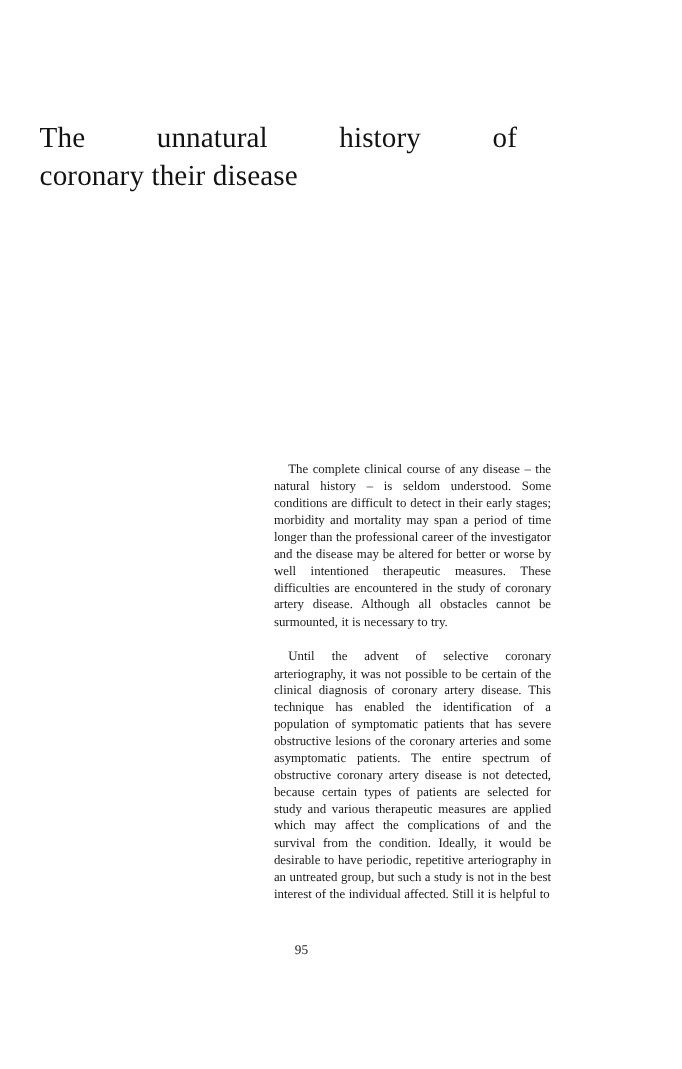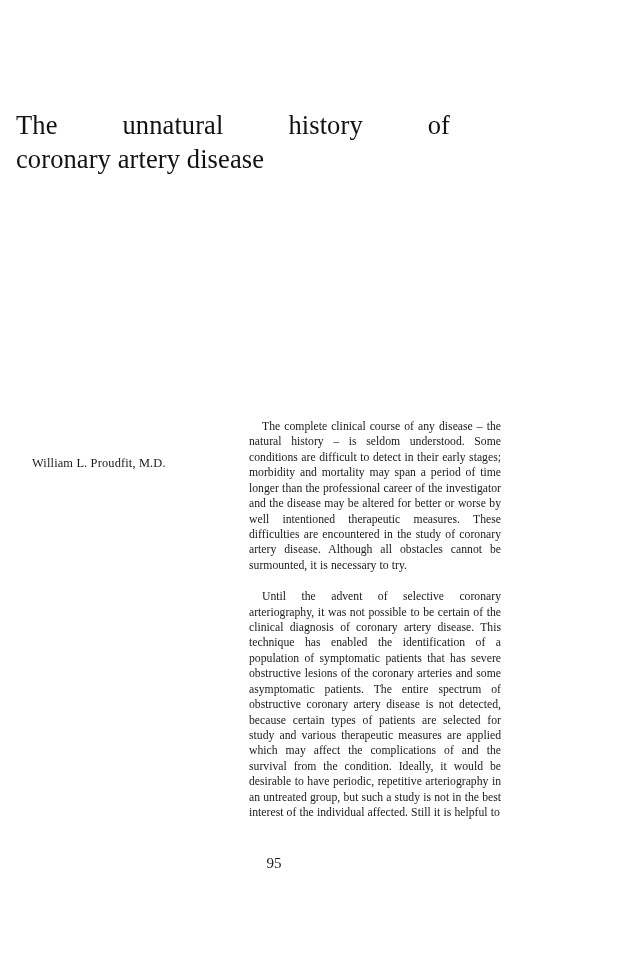--- a/index.html
+++ b/index.html
@@ -19,21 +19,21 @@
     width: 620px;
     height: 972px;
     background: #ffffff;
     overflow: hidden;
     margin: 0 auto;
   }
 
   
   .article-title {
     position: absolute;
-    left: 16px;
+    left: 36px;
     top: 108px;
     width: 434px;
     font-size: 26.5px;
     line-height: 34px;
     font-weight: normal;
     letter-spacing: 0.1px;
     color: #121212;
     margin: 0;
   }
   .title-line-1 {
@@ -79,36 +79,35 @@
     hyphens: manual;
   }
 
   
   .page-number {
     position: absolute;
     left: 233px;
     top: 856px;
     width: 82px;
     text-align: center;
-    font-size: 15px;
+    font-size: 12px;
     line-height: 15.42px;
     color: #1a1a1a;
   }
 </style>
 </head>
 <body>
 
 <div class="page">
 
   <h1 class="article-title">
     <span class="title-line-1">The unnatural history of</span>
-    <span class="title-line-2">coronary artery disease</span>
+    <span class="title-line-2">coronary their disease</span>
   </h1>
 
-  <div class="byline">William L. Proudfit, M.D.</div>
 
   <div class="body-column">
     <p class="body-paragraph">The complete clinical course of any disease – the natural history – is seldom understood. Some conditions are difficult to detect in their early stages; morbidity and mortality may span a period of time longer than the professional career of the investigator and the disease may be altered for better or worse by well intentioned therapeutic measures. These difficulties are encountered in the study of coronary artery disease. Although all obstacles cannot be surmounted, it is necessary to try.</p>
     <p class="body-paragraph">Until the advent of selective coronary arteriography, it was not possible to be certain of the clinical diagnosis of coronary artery disease. This technique has enabled the identification of a population of symptomatic patients that has severe obstructive lesions of the coronary arteries and some asymptomatic patients. The entire spectrum of obstructive coronary artery disease is not detected, because certain types of patients are selected for study and various therapeutic measures are applied which may affect the complications of and the survival from the condition. Ideally, it would be desirable to have periodic, repetitive arteriography in an untreated group, but such a study is not in the best interest of the individual affected. Still it is helpful to</p>
   </div>
 
   <div class="page-number">95</div>
 
 </div>
 

